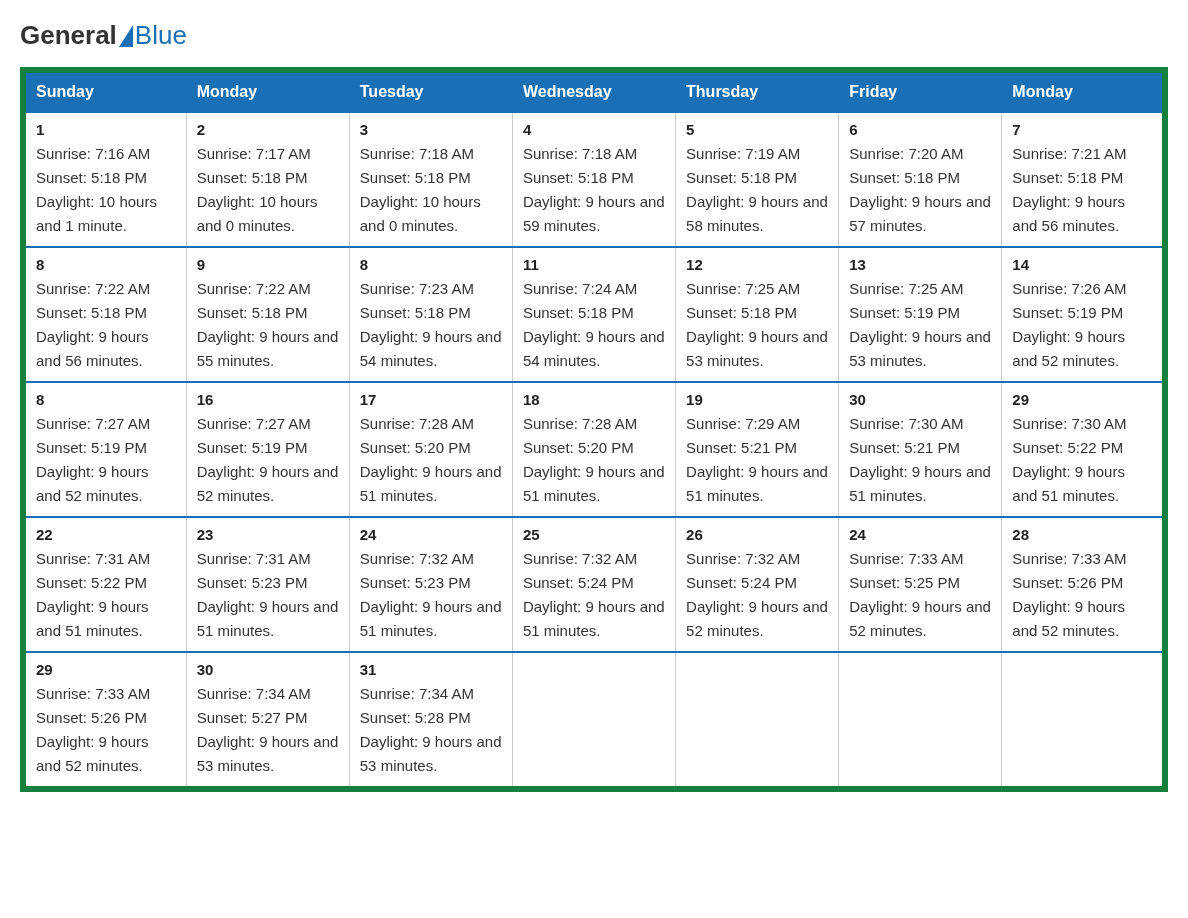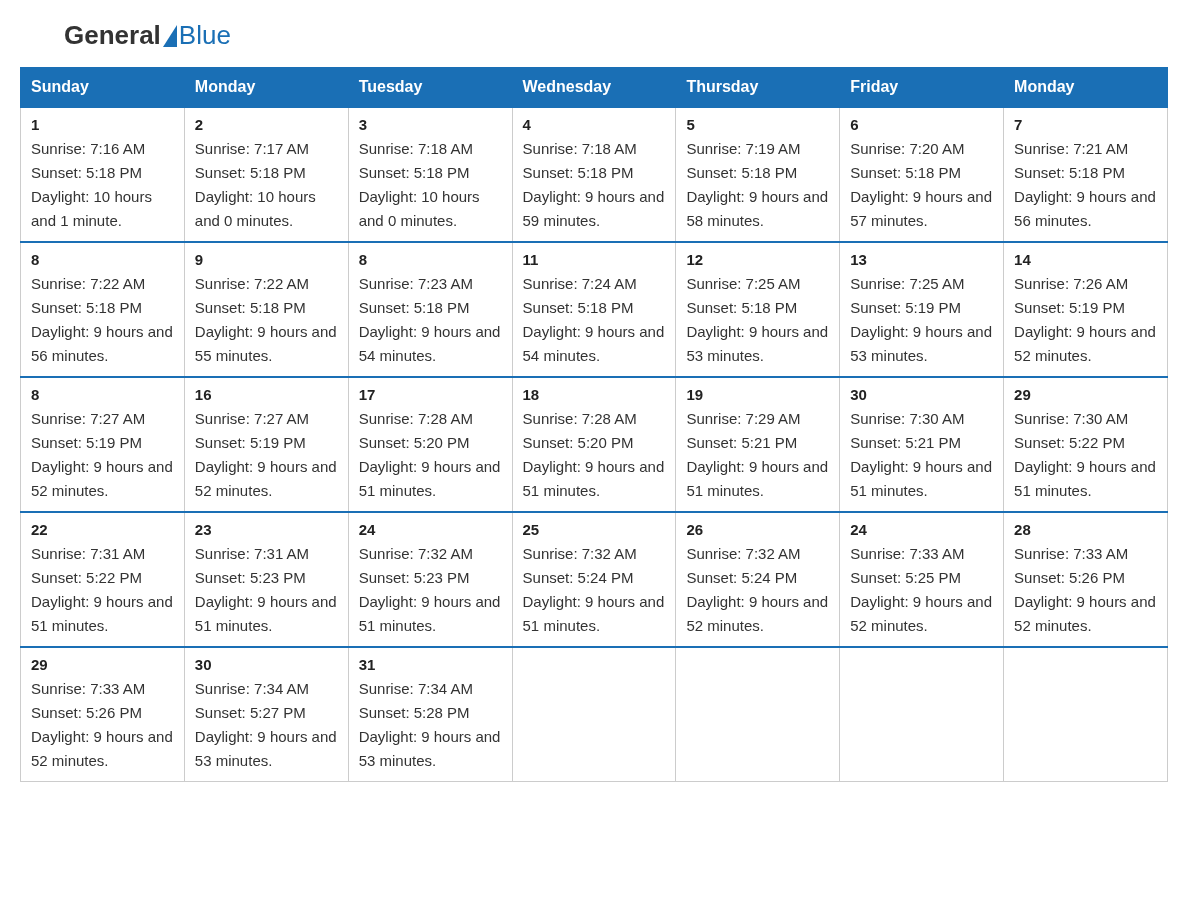--- a/index.html
+++ b/index.html
@@ -13,21 +13,20 @@
     .header {
       display: flex;
       justify-content: space-between;
       align-items: flex-start;
       margin-bottom: 16px;
     }
     .logo {
       display: flex;
       flex-direction: column;
       align-items: center;
-      margin-left: 44px;
     }
     .logo-text {
       display: flex;
       align-items: center;
       font-size: 26px;
       font-weight: bold;
       color: #333;
     }
     .logo-general { color: #333; }
     .logo-triangle {
@@ -54,21 +53,21 @@
       line-height: 1.1;
     }
     .location-subtitle {
       font-size: 22px;
       color: #444;
       margin-top: 4px;
     }
     .calendar-table {
       width: 100%;
       border-collapse: collapse;
-      border: 1px solid #15803d;
+      border: 6px solid #15803d;
     }
     .calendar-table th {
       background-color: #1a6fb5;
       color: #fff;
       font-size: 16px;
       font-weight: bold;
       padding: 10px 10px;
       text-align: left;
       border: 1px solid #1a6fb5;
     }

